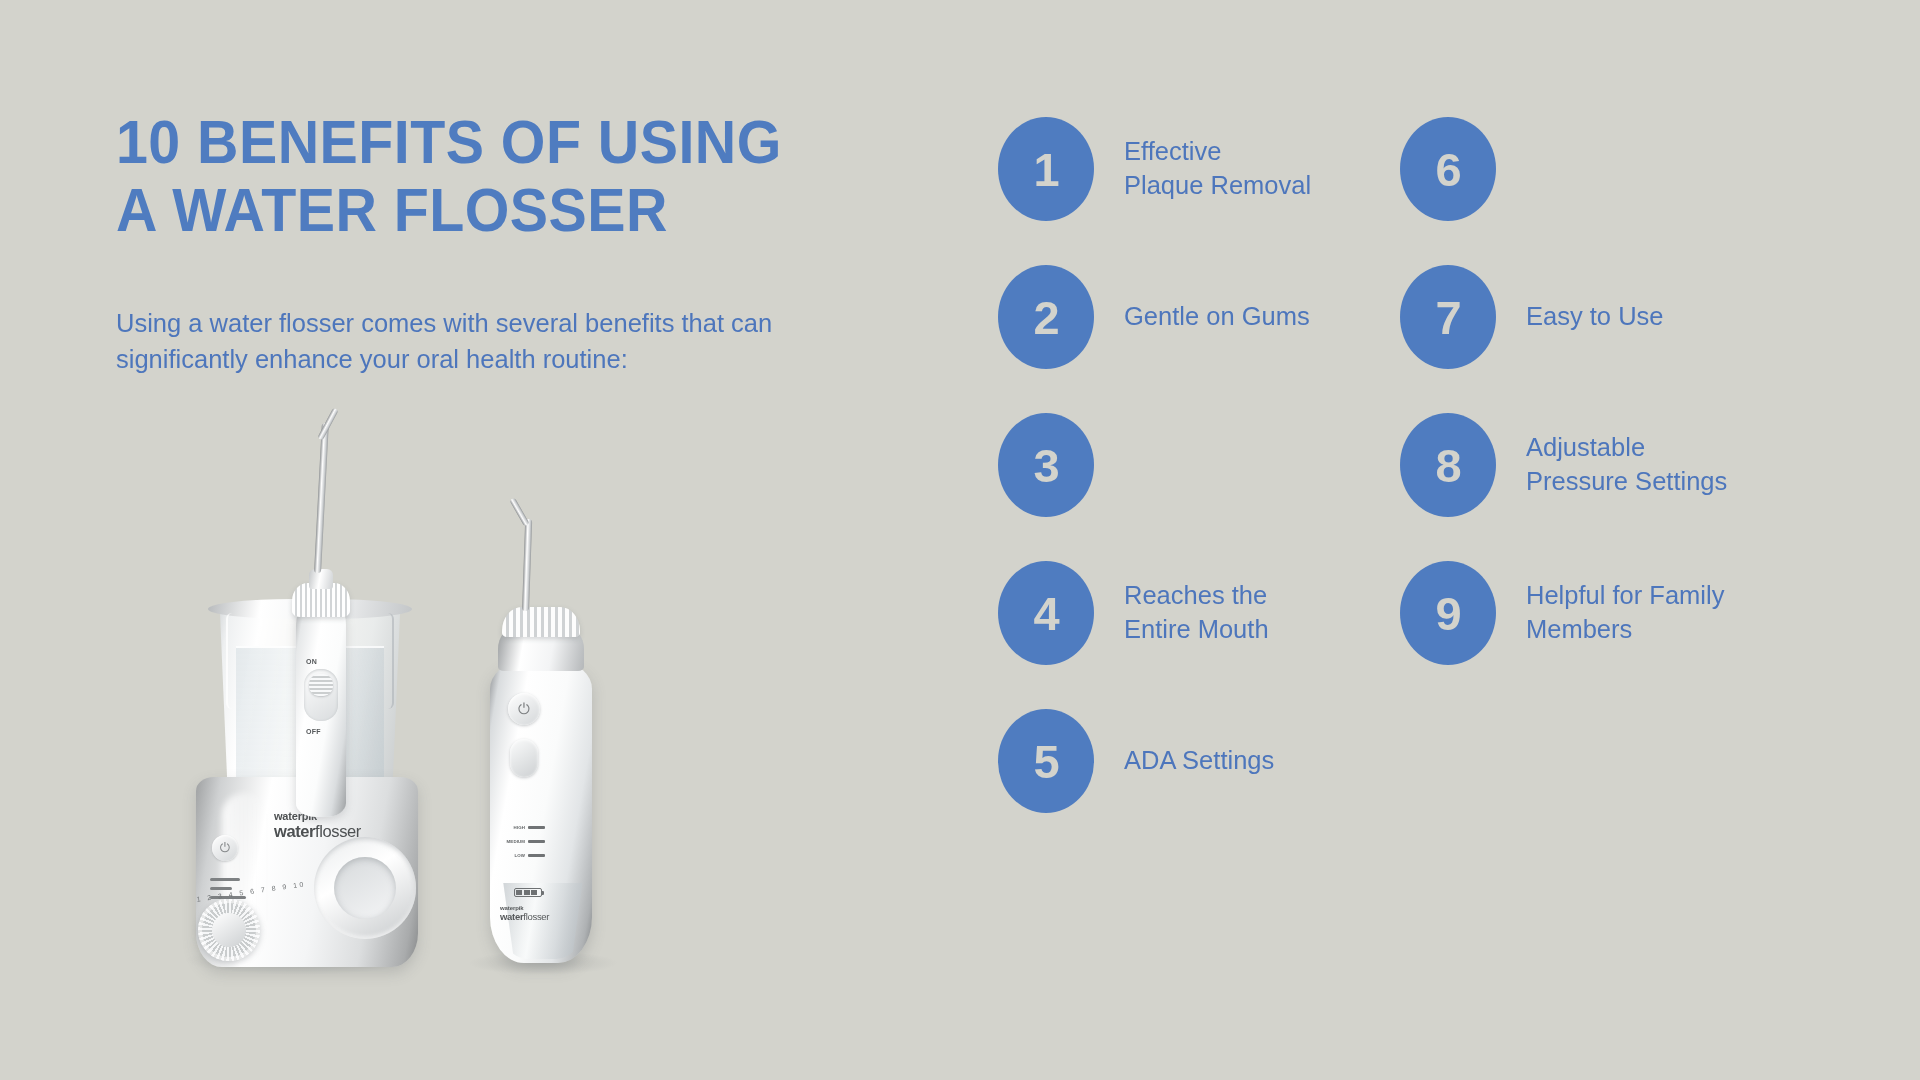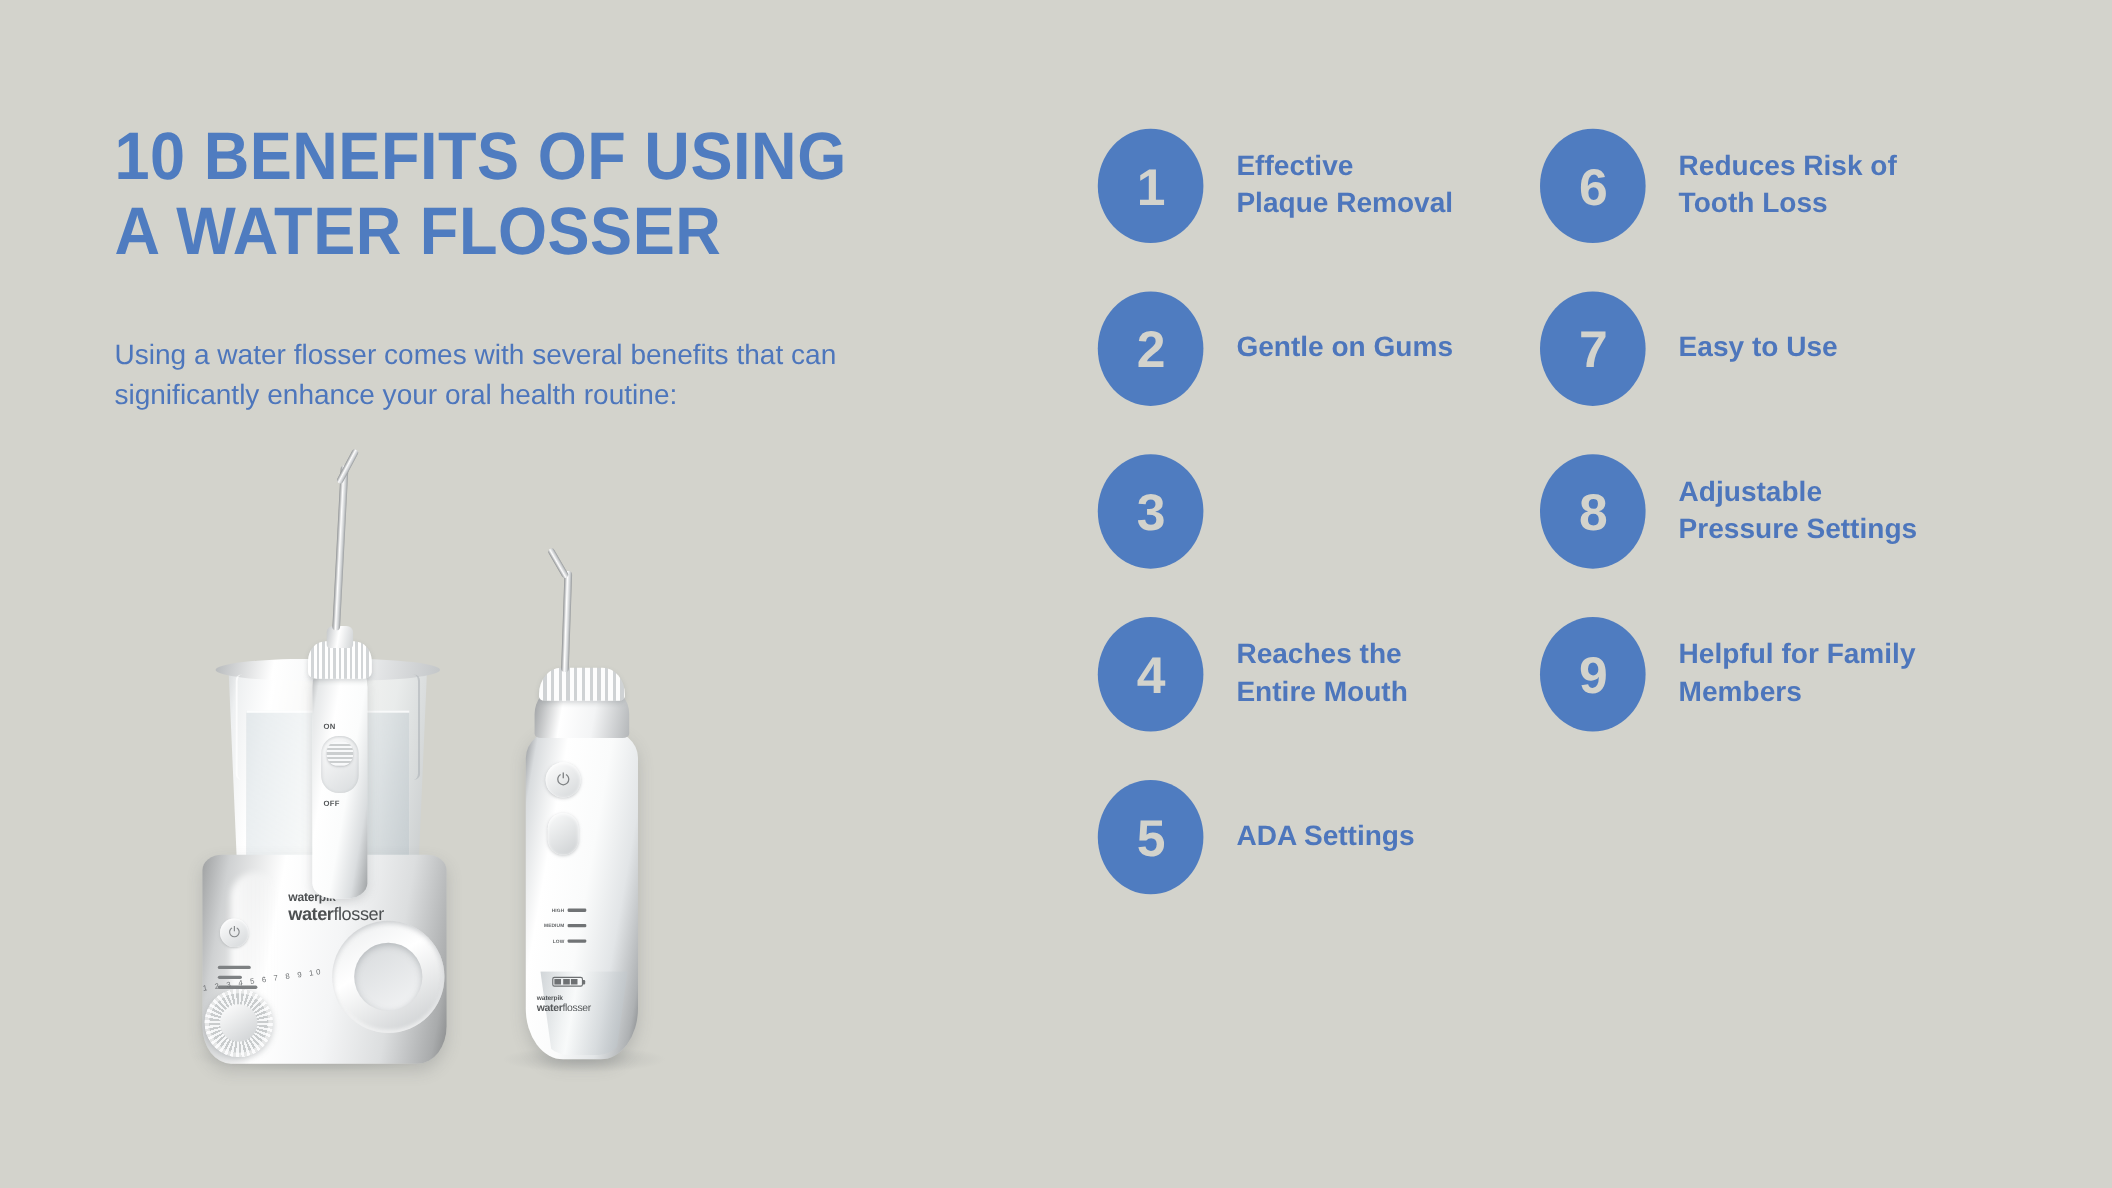--- a/index.html
+++ b/index.html
@@ -12,21 +12,21 @@
 
   body {
     background: #d3d3cc;
     font-family: "Liberation Sans", sans-serif;
     position: relative;
   }
 
   
   .left-col {
     position: absolute;
-    left: 0; top: 0;
+    left: 12px; top: 0;
     width: 960px;
     height: 1036px;
   }
 
   .title {
     position: absolute;
     left: 104px;
     top: 108px;
     width: 790px;
     color: #4f7cc0;
@@ -571,21 +571,21 @@
     font-size: 47px;
     font-weight: 700;
     line-height: 1;
     letter-spacing: -1px;
   }
   .blabel {
     margin-left: 30px;
     color: #4d76bc;
     font-size: 25.5px;
     line-height: 1.33;
-    font-weight: 700;
+    font-weight: 400;
     max-width: 300px;
   }
 </style>
 </head>
 <body>
 
 <div class="left-col">
 
   <h1 class="title">
     <span>10  BENEFITS OF USING</span><br>
@@ -705,21 +705,20 @@
         <div class="blabel">Reaches the<br>Entire Mouth</div>
       </div>
       <div class="bitem">
         <div class="bcircle">5</div>
         <div class="blabel">ADA Settings</div>
       </div>
     </div>
   <div class="bcol right" id="col-right">
       <div class="bitem">
         <div class="bcircle">6</div>
-        <div class="blabel">Reduces Risk of<br>Tooth Loss</div>
       </div>
       <div class="bitem">
         <div class="bcircle">7</div>
         <div class="blabel">Easy to Use</div>
       </div>
       <div class="bitem">
         <div class="bcircle">8</div>
         <div class="blabel">Adjustable<br>Pressure Settings</div>
       </div>
       <div class="bitem">

